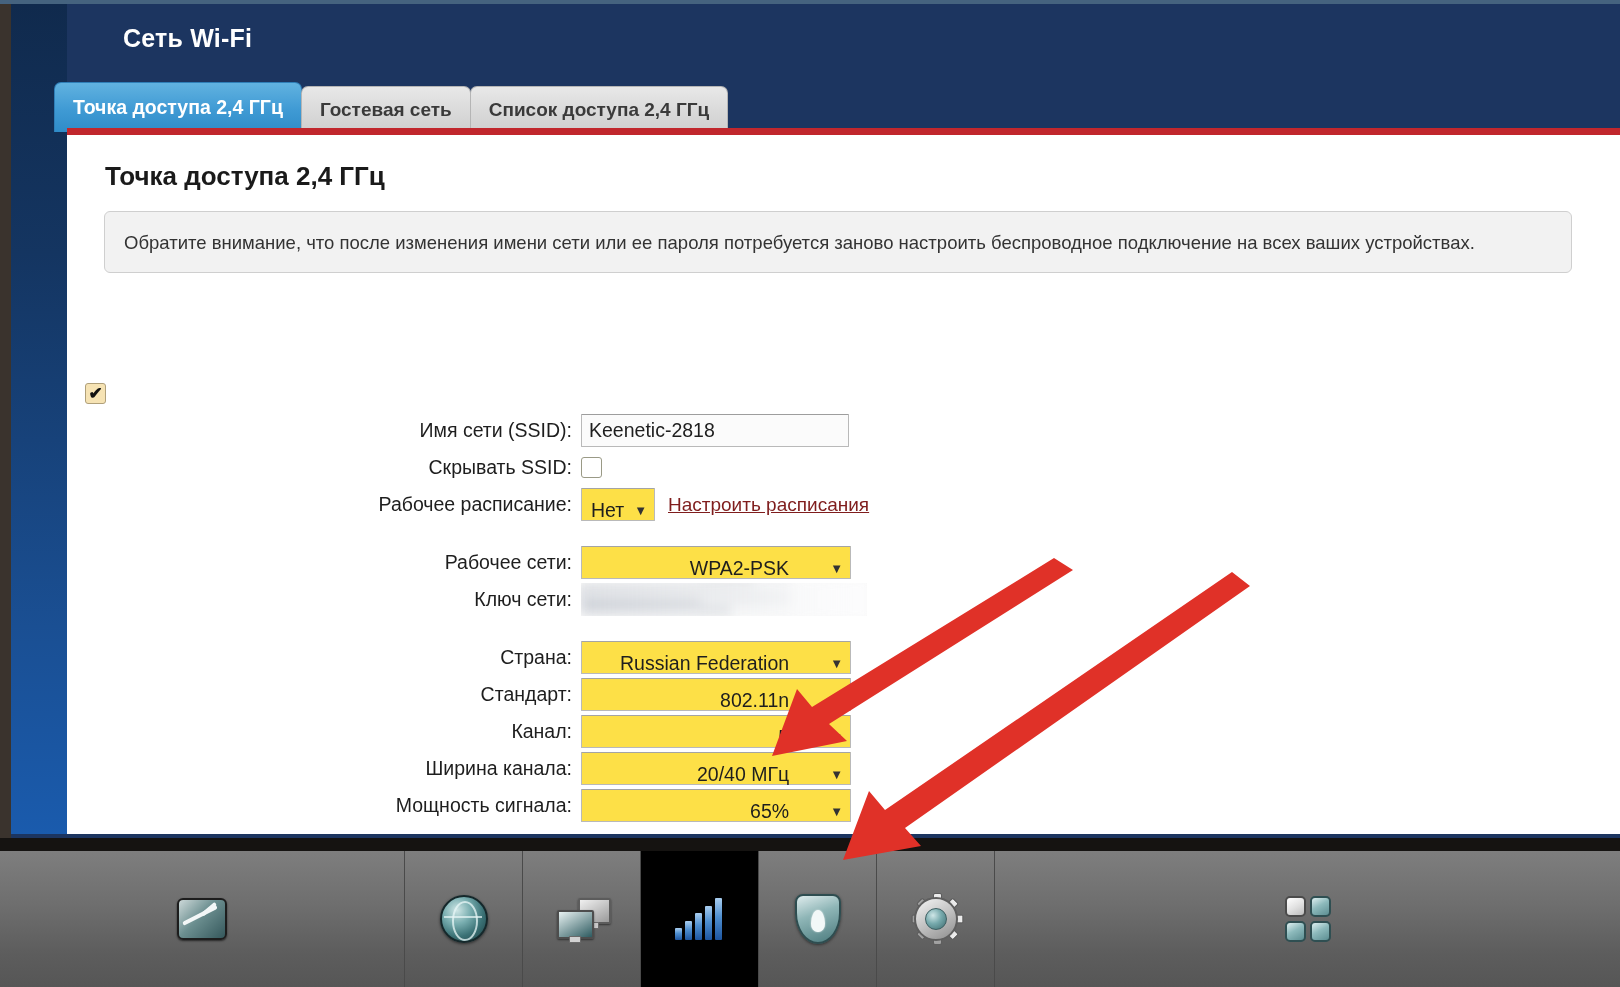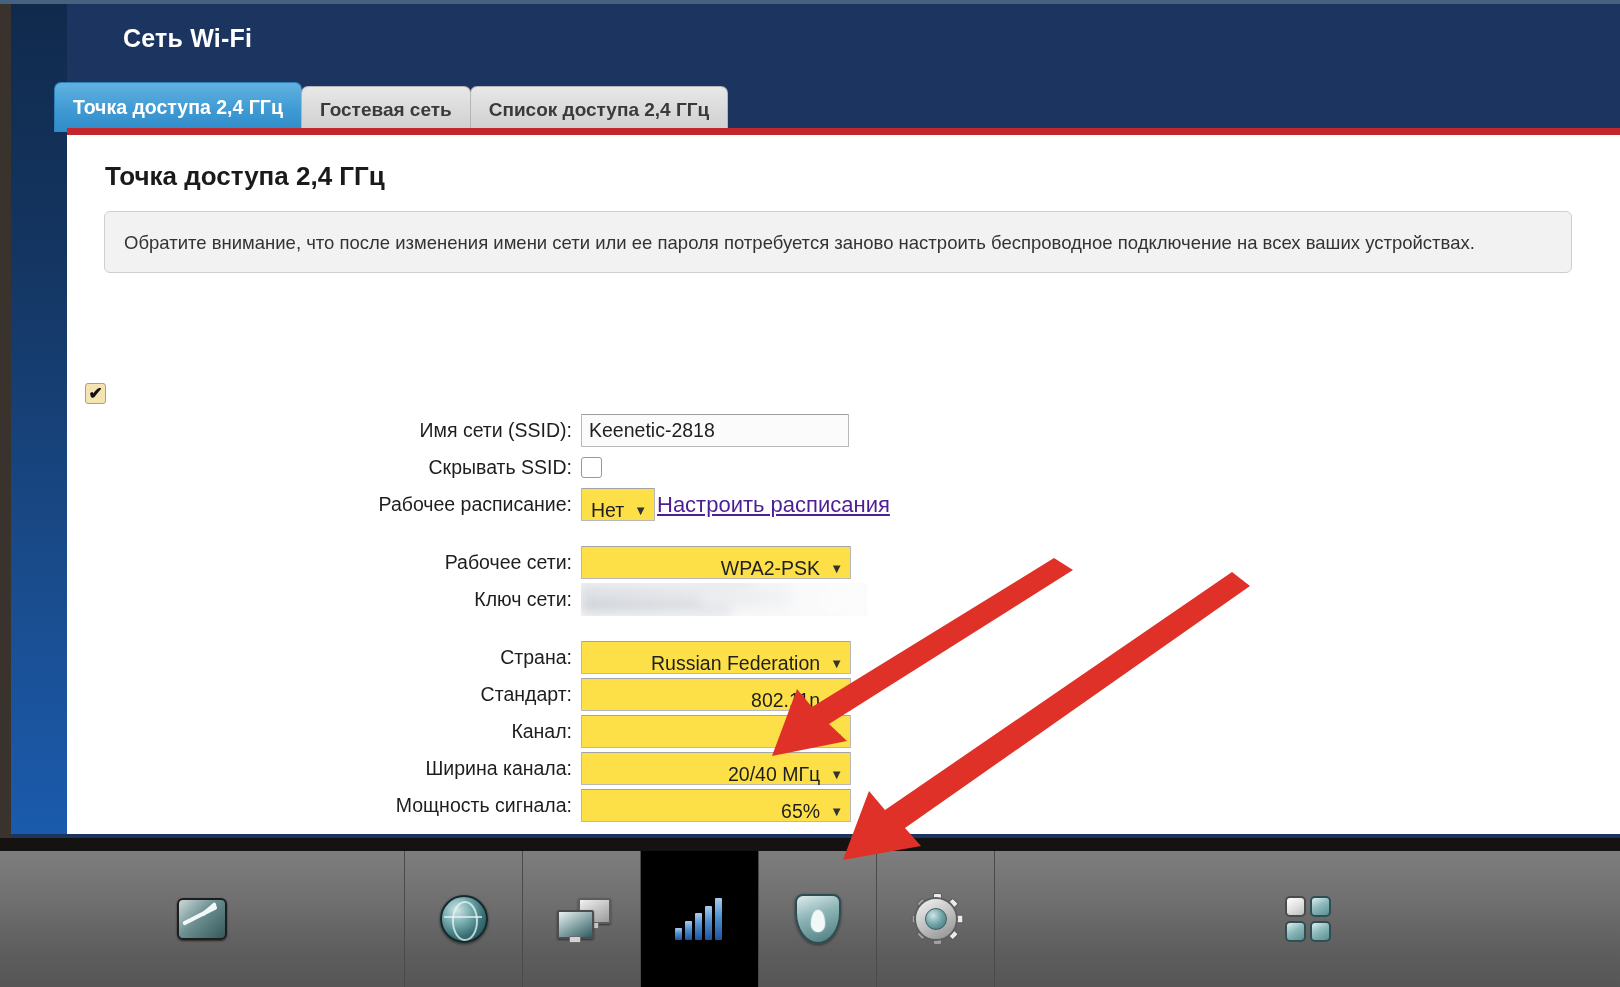--- a/index.html
+++ b/index.html
@@ -224,27 +224,27 @@
     font-size: 19.5px;
     color: #1e1e1e;
     padding: 11px 7px 0 8px;
     border-radius: 1px;
   }
   .selectbox .caret {
     font-size: 13px;
     color: #333333;
     margin-left: 10px;
   }
-  .sel-wide { width: 270px; }
+  .sel-wide { width: 270px; gap: 31px; }
   .sel-narrow { width: 74px; }
 
   .link {
-    margin-left: 2px;
-    color: #4c1d95;
-    font-size: 22px;
+    margin-left: 13px;
+    color: #7f1d1d;
+    font-size: 19px;
     text-decoration: underline;
     white-space: nowrap;
   }
 
   
   .keyfield {
     width: 286px;
     height: 33px;
     position: relative;
     overflow: hidden;

